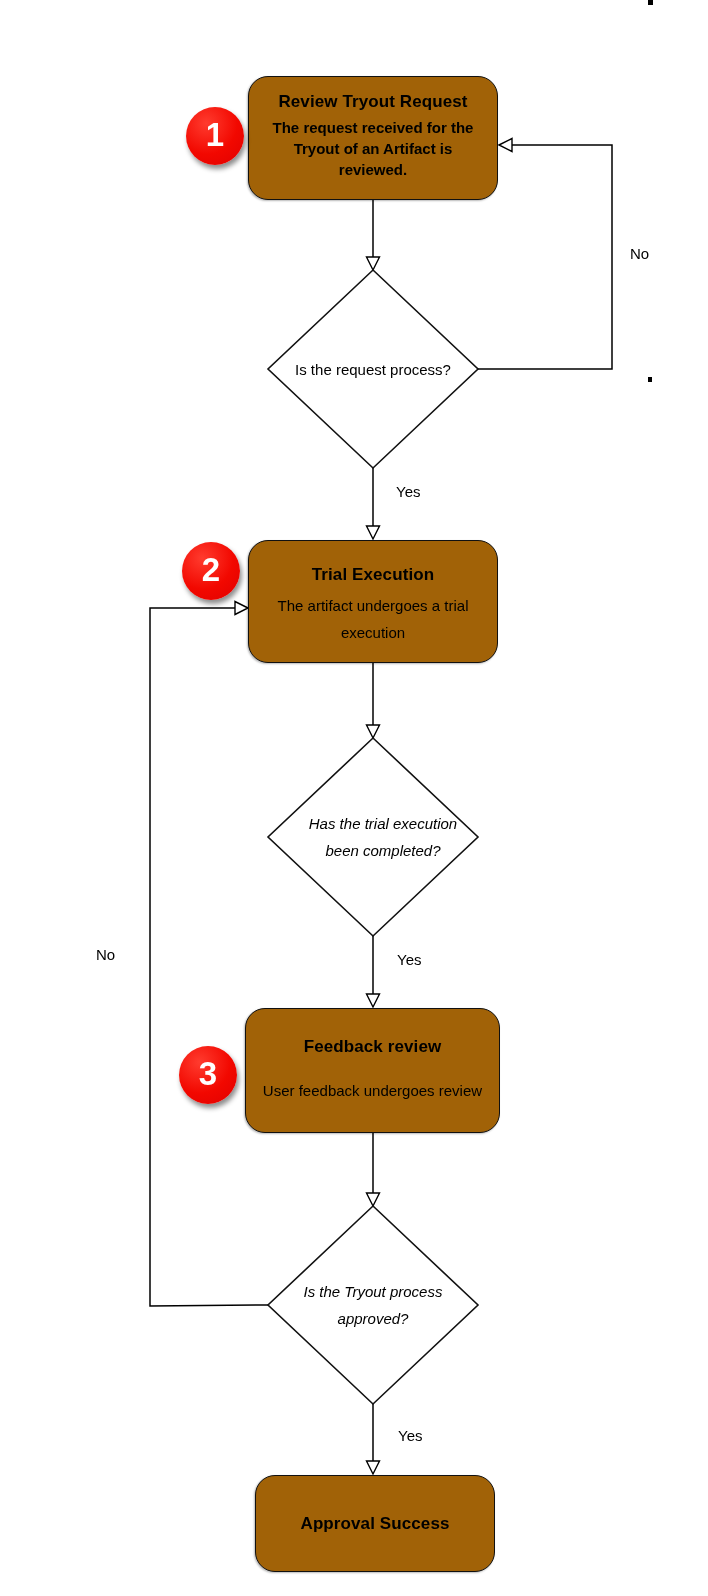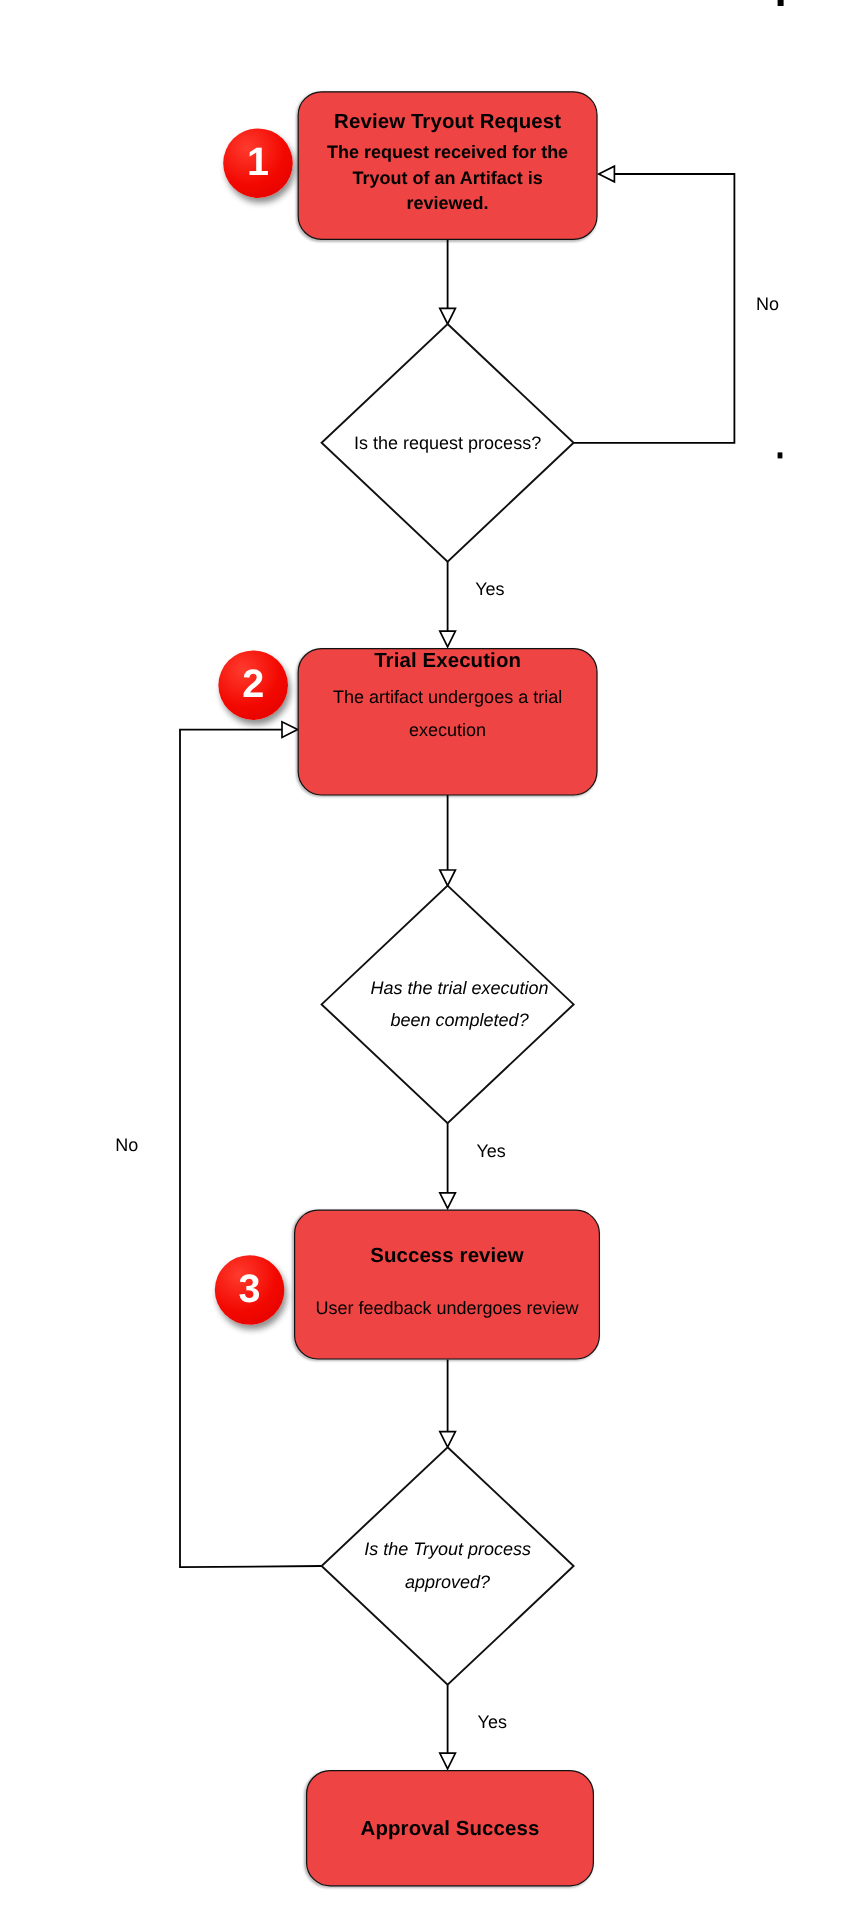--- a/index.html
+++ b/index.html
@@ -17,21 +17,21 @@
   }
   .canvas > svg.wires {
     position: absolute;
     left: 0; top: 0;
     width: 708px; height: 1596px;
     z-index: 1;
   }
   .node {
     position: absolute;
     z-index: 2;
-    background: #ef4444;
+    background: #a16207;
     border: 1.6px solid #111111;
     border-radius: 20px;
     box-shadow: -1px 1px 2px rgba(0,0,0,0.28);
     text-align: center;
   }
   .node .title {
     font-size: 17px;
     font-weight: bold;
     letter-spacing: 0.1px;
   }
@@ -129,34 +129,34 @@
       <div>Tryout of an Artifact is</div>
       <div>reviewed.</div>
     </div>
   </div>
 
   <div class="diamond-label" style="left:253px; top:356px; width:240px;">
     <div>Is the request process?</div>
   </div>
 
   <div class="node" style="left:248px; top:540px; width:250px; height:123px;">
-    <div class="title" style="">Trial Execution</div>
+    <div class="title" style="margin-top:24px;">Trial Execution</div>
     <div class="body loose" style="margin-top:7px;">
       <div>The artifact undergoes a trial</div>
       <div>execution</div>
     </div>
   </div>
 
   <div class="diamond-label" style="left:273px; top:810px; width:220px;font-style:italic;">
     <div>Has the trial execution</div>
     <div>been completed?</div>
   </div>
 
   <div class="node" style="left:245px; top:1008px; width:255px; height:125px;">
-    <div class="title" style="margin-top:28px;">Success review</div>
+    <div class="title" style="margin-top:28px;">Feedback review</div>
     <div class="body" style="margin-top:23px;">
       <div>User feedback undergoes review</div>
     </div>
   </div>
 
   <div class="diamond-label" style="left:263px; top:1278px; width:220px;font-style:italic;">
     <div>Is the Tryout process</div>
     <div>approved?</div>
   </div>
 

